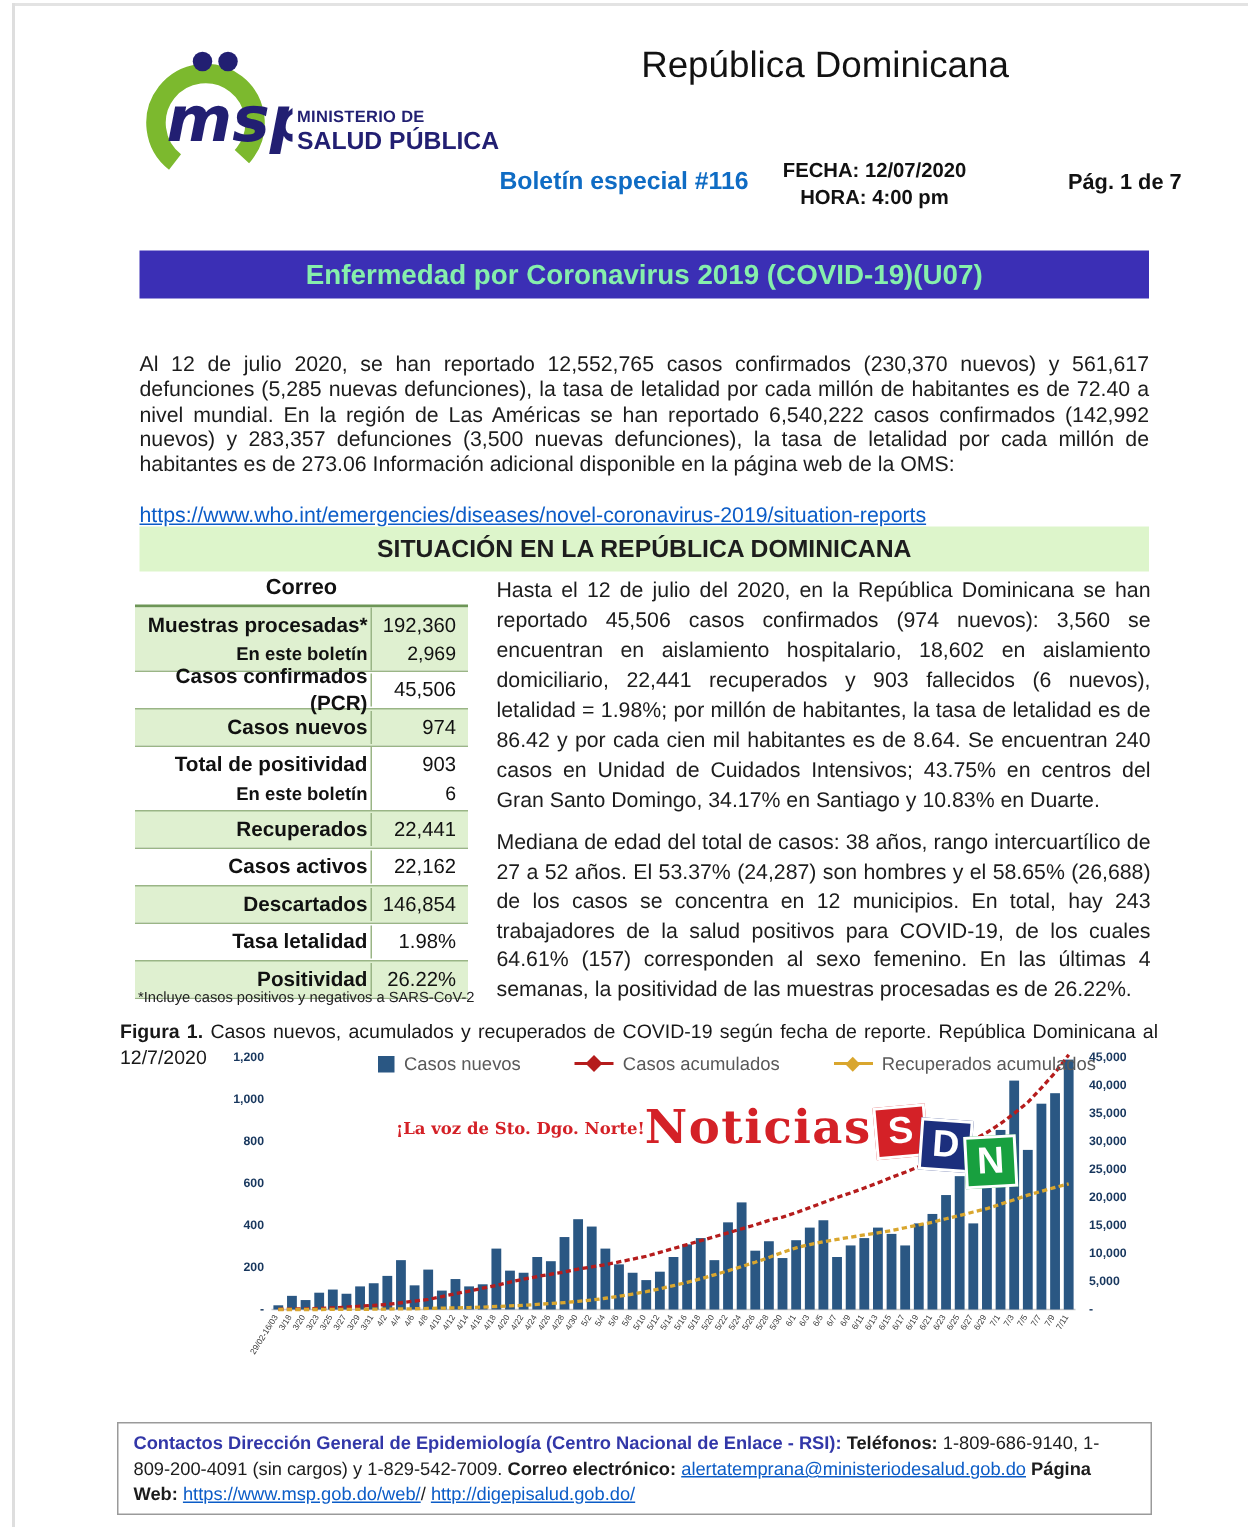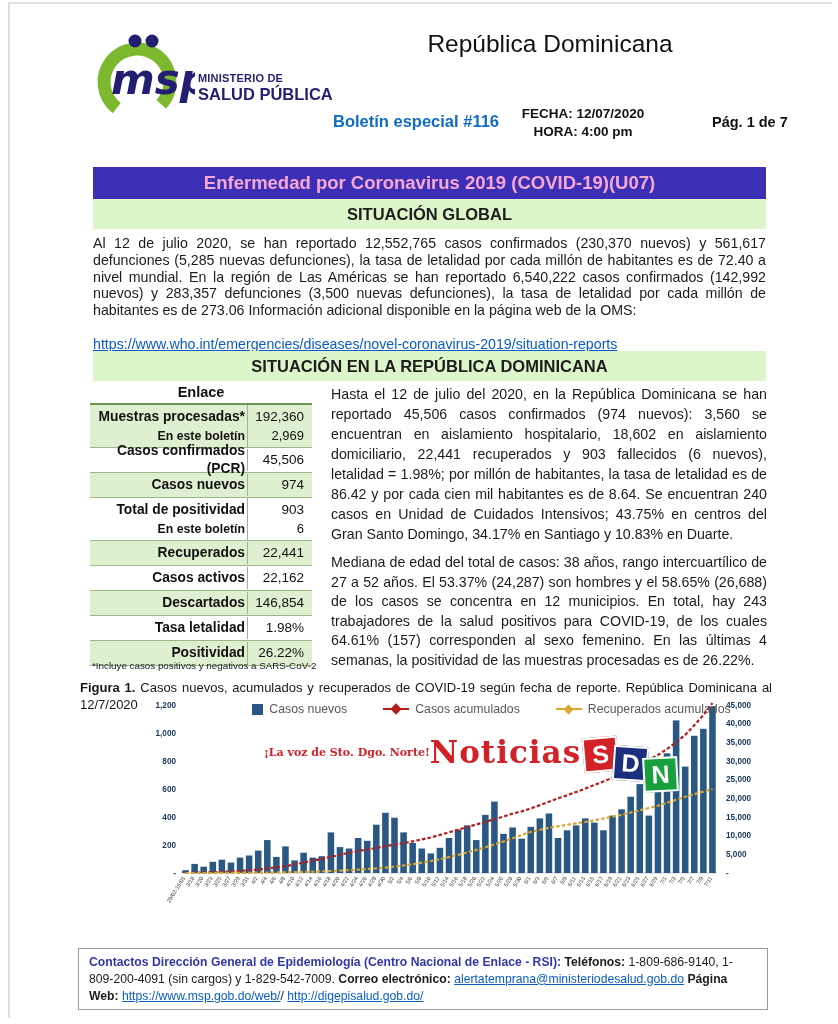--- a/index.html
+++ b/index.html
@@ -14,21 +14,21 @@
   .ministry .l1{font-size:11px;letter-spacing:.2px;font-weight:600;}
   .ministry .l2{font-size:16.5px;font-weight:bold;}
   .title1{position:absolute;left:330px;top:30px;width:440px;text-align:center;font-size:24.5px;color:#121212;}
   .title2{position:absolute;left:330px;top:64px;width:440px;text-align:center;font-size:19.5px;color:#121212;}
   .bulletin{position:absolute;left:333px;top:112px;font-size:16.5px;font-weight:bold;color:#0f6cc4;}
   .fecha-hora{position:absolute;left:508px;top:105px;width:150px;text-align:center;font-size:13.5px;font-weight:bold;line-height:1.35;color:#111;}
   .pagnum{position:absolute;left:668px;top:114px;font-size:14.5px;font-weight:bold;color:#111;margin-left:44px;}
 
   
   .banner-main{position:absolute;left:93px;top:167px;width:673px;height:32px;background:#3b2fb5;
-    color:#f9a8d4;font-size:18.5px;font-weight:bold;display:flex;align-items:center;justify-content:center;}
+    color:#86efac;font-size:18.5px;font-weight:bold;display:flex;align-items:center;justify-content:center;}
   .banner-green{position:absolute;left:93px;width:673px;height:30px;background:#ddf5cb;
     color:#1d1d1d;font-size:16.5px;font-weight:bold;display:flex;align-items:center;justify-content:center;}
   .bg1{top:199px;}
   .bg2{top:351px;}
 
   
   .global-text{position:absolute;left:93px;top:235px;width:673px;font-size:14.2px;line-height:16.8px;
     text-align:justify;color:#1c1c1c;}
   .global-link{position:absolute;left:93px;top:336px;font-size:14.2px;color:#0b5cc7;text-decoration:underline;cursor:pointer;}
 
@@ -107,28 +107,27 @@
   </div>
   <div class="title1">República Dominicana</div>
   <div class="bulletin">Boletín especial #116</div>
   <div class="fecha-hora">
     <div>FECHA: 12/07/2020</div>
     <div>HORA: 4:00 pm</div>
   </div>
   <div class="pagnum">Pág. 1 de 7</div>
 
   <div class="banner-main">Enfermedad por Coronavirus 2019 (COVID-19)(U07)</div>
-  <div class="banner-green bg1">SITUACIÓN GLOBAL</div>
 
   <div class="global-text">Al 12 de julio 2020, se han reportado 12,552,765 casos confirmados (230,370 nuevos) y 561,617 defunciones (5,285 nuevas defunciones), la tasa de letalidad por cada millón de habitantes es de 72.40 a nivel mundial. En la región de Las Américas se han reportado 6,540,222 casos confirmados (142,992 nuevos) y 283,357 defunciones (3,500 nuevas defunciones), la tasa de letalidad por cada millón de habitantes es de 273.06 Información adicional disponible en la página web de la OMS:</div>
   <div class="global-link">https://www.who.int/emergencies/diseases/novel-coronavirus-2019/situation-reports</div>
 
   <div class="banner-green bg2">SITUACIÓN EN LA REPÚBLICA DOMINICANA</div>
 
-  <div class="resumen-title">Enlace</div>
+  <div class="resumen-title">Correo</div>
   <div class="sum-table">
       <div class="trow shaded">
         <div class="tlbl">
           <div class="main">Muestras procesadas*</div>
           <div class="sub">En este boletín</div>
         </div>
         <div class="tval">
           <div class="main">192,360</div>
           <div class="sub">2,969</div>
         </div>

